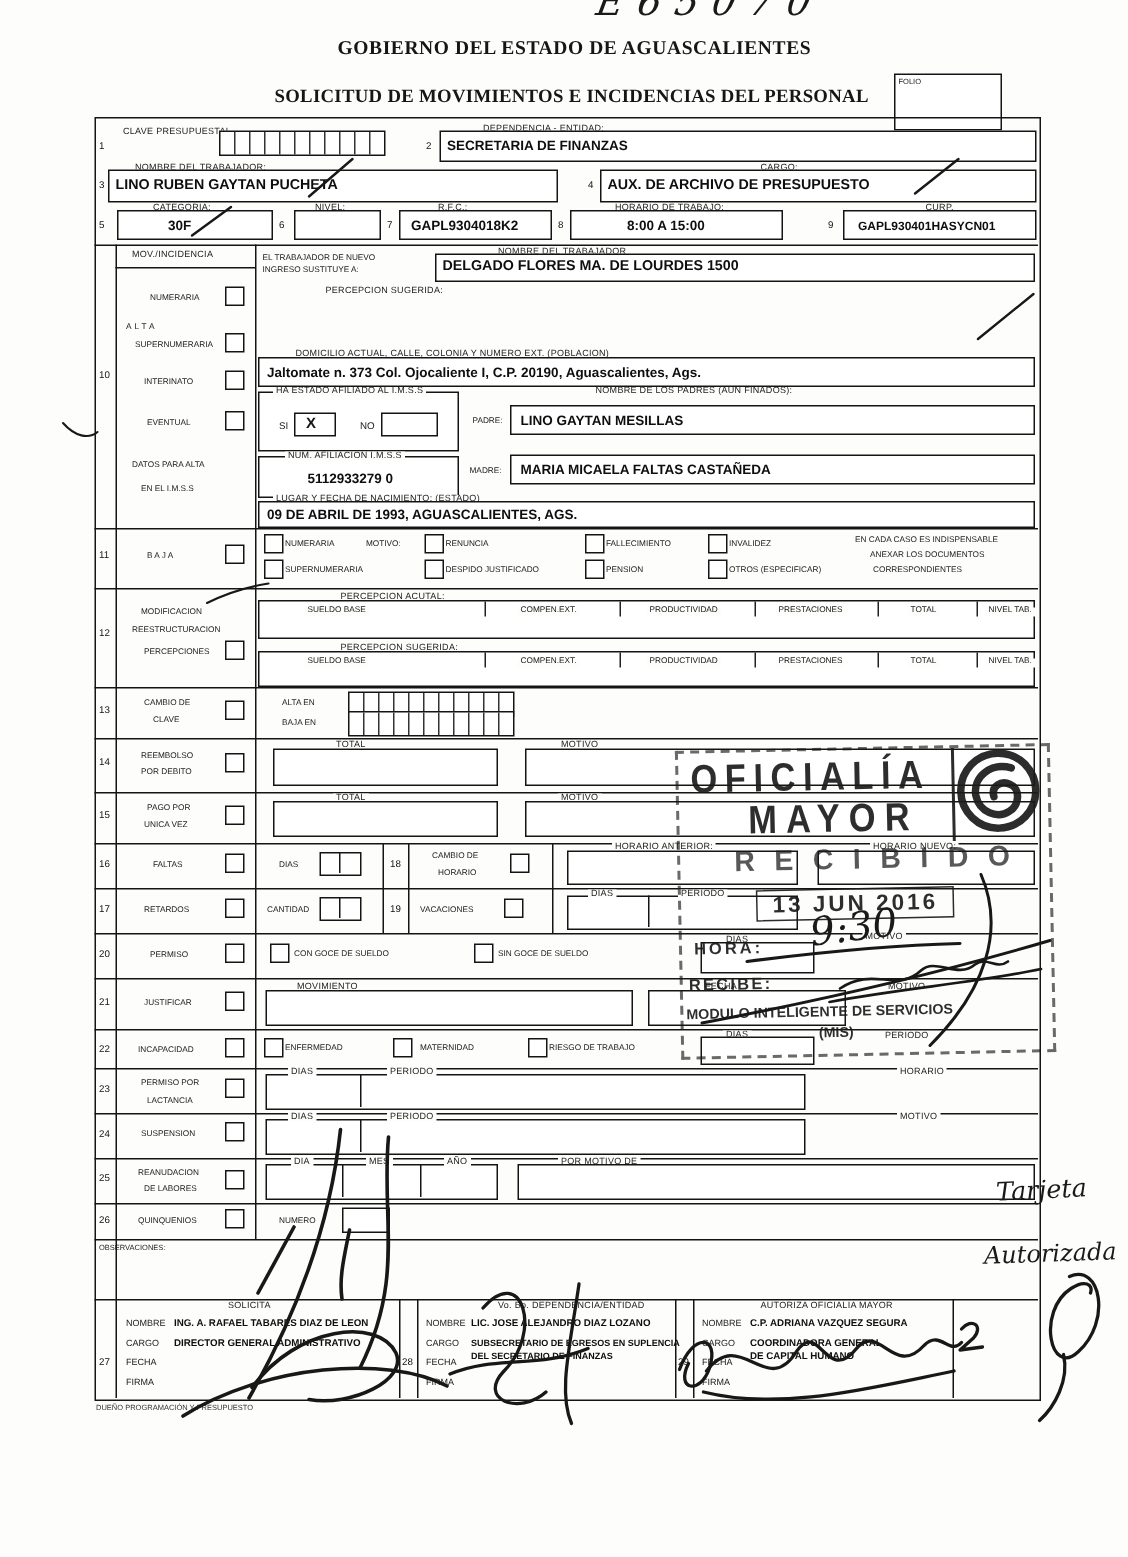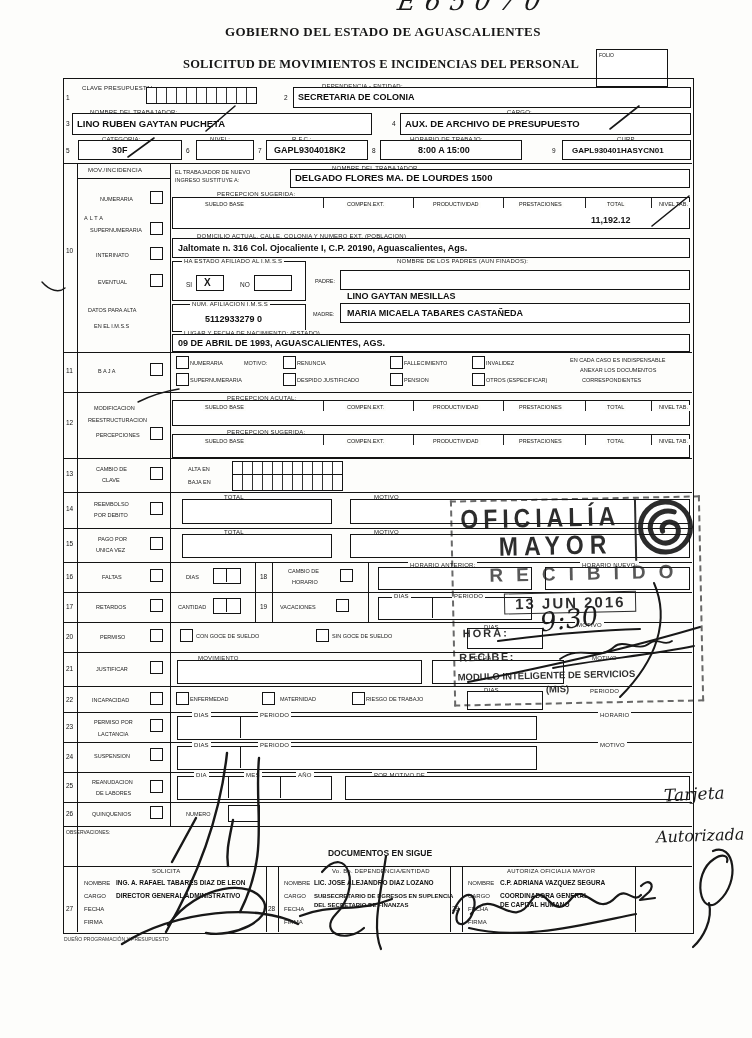--- a/index.html
+++ b/index.html
@@ -60,21 +60,21 @@
       <div></div>
       <div></div>
       <div></div>
       <div></div>
       <div></div>
   </div>
 
   <span class="num" style="left:284px;top:95px;">2</span>
   <span class="lab" style="left:320px;top:83px;">DEPENDENCIA - ENTIDAD:</span>
   <div class="bx" style="left:293px;top:87px;width:396px;height:19px;"></div>
-  <span class="val" style="left:298px;top:93px;">SECRETARIA DE COLONIA</span>
+  <span class="val" style="left:298px;top:93px;">SECRETARIA DE FINANZAS</span>
 
   <span class="num" style="left:66px;top:121px;">3</span>
   <span class="lab" style="left:88px;top:109px;">NOMBRE DEL TRABAJADOR:</span>
   <div class="bx" style="left:72px;top:113px;width:298px;height:20px;"></div>
   <span class="val" style="left:77px;top:119px;font-size:9.5px;">LINO RUBEN GAYTAN PUCHETA</span>
 
   <span class="num" style="left:392px;top:121px;">4</span>
   <span class="lab" style="left:505px;top:109px;">CARGO:</span>
   <div class="bx" style="left:400px;top:113px;width:289px;height:20px;"></div>
   <span class="val" style="left:405px;top:119px;font-size:9.5px;">AUX. DE ARCHIVO DE PRESUPUESTO</span>
@@ -119,59 +119,45 @@
   <span class="lab2" style="left:88px;top:306px;">DATOS PARA ALTA</span>
   <span class="lab2" style="left:94px;top:322px;">EN EL I.M.S.S</span>
 
   <span class="lab2" style="left:175px;top:168px;">EL TRABAJADOR DE NUEVO</span>
   <span class="lab2" style="left:175px;top:176px;">INGRESO SUSTITUYE A:</span>
   <span class="lab" style="left:330px;top:165px;">NOMBRE DEL TRABAJADOR</span>
   <div class="bx" style="left:290px;top:169px;width:398px;height:17px;"></div>
   <span class="val" style="left:295px;top:173px;font-size:9.5px;">DELGADO FLORES MA. DE LOURDES 1500</span>
 
   <span class="lab" style="left:215px;top:191px;">PERCEPCION SUGERIDA:</span>
-  <div class="ptable" style="left:172px;top:197px;width:516px;height:30px;">
-    <span class="ptick" style="left:150px;"></span>
-      <span class="ptick" style="left:240px;"></span>
-    <span class="ptick" style="left:330px;"></span>
-      <span class="ptick" style="left:412px;"></span>
-    <span class="ptick" style="left:478px;"></span>
-    <span class="plab" style="left:30px;top:4px;">SUELDO BASE</span>
-    <span class="plab" style="left:172px;top:4px;">COMPEN.EXT.</span>
-    <span class="plab" style="left:258px;top:4px;">PRODUCTIVIDAD</span>
-    <span class="plab" style="left:344px;top:4px;">PRESTACIONES</span>
-    <span class="plab" style="left:432px;top:4px;">TOTAL</span>
-    <span class="plab" style="left:484px;top:4px;">NIVEL TAB.</span>
-    <span class="abs" style="left:418px;top:17px;font-weight:700;font-size:9px;">11,192.12</span>
-  </div>
 
   <span class="lab" style="left:195px;top:233px;">DOMICILIO ACTUAL, CALLE, COLONIA Y NUMERO EXT. (POBLACION)</span>
   <div class="bx" style="left:172px;top:238px;width:516px;height:18px;"></div>
-  <span class="val" style="left:178px;top:244px;">Jaltomate n. 316 Col. Ojocaliente I, C.P. 20190, Aguascalientes, Ags.</span>
+  <span class="val" style="left:178px;top:244px;">Jaltomate n. 373 Col. Ojocaliente I, C.P. 20190, Aguascalientes, Ags.</span>
 
   <div class="bx" style="left:172px;top:261px;width:132px;height:38px;"></div>
   <span class="lab" style="left:182px;top:258px;">HA ESTADO AFILIADO AL I.M.S.S</span>
   <span class="lab2" style="left:186px;top:280px;font-size:6.5px;">SI</span>
   <div class="bx" style="left:196px;top:275px;width:26px;height:14px;"></div>
   <span class="abs" style="left:204px;top:277px;font-weight:700;font-size:10px;">X</span>
   <span class="lab2" style="left:240px;top:280px;font-size:6.5px;">NO</span>
   <div class="bx" style="left:254px;top:275px;width:36px;height:14px;"></div>
 
   <span class="lab" style="left:395px;top:258px;">NOMBRE DE LOS PADRES (AUN FINADOS):</span>
   <span class="lab2" style="left:315px;top:277px;">PADRE:</span>
   <div class="bx" style="left:340px;top:270px;width:348px;height:18px;"></div>
-  <span class="val" style="left:347px;top:276px;margin-top:16px;">LINO GAYTAN MESILLAS</span>
+  <span class="val" style="left:347px;top:276px;">LINO GAYTAN MESILLAS</span>
 
   <div class="bx" style="left:172px;top:304px;width:132px;height:26px;"></div>
   <span class="lab" style="left:190px;top:301px;">NUM. AFILIACION I.M.S.S</span>
   <span class="val" style="left:205px;top:315px;">5112933279 0</span>
 
   <span class="lab2" style="left:313px;top:310px;">MADRE:</span>
   <div class="bx" style="left:340px;top:303px;width:348px;height:18px;"></div>
-  <span class="val" style="left:347px;top:309px;">MARIA MICAELA TABARES CASTAÑEDA</span>
+  <span class="val" style="left:347px;top:309px;">MARIA MICAELA FALTAS CASTAÑEDA</span>
 
   <span class="lab" style="left:182px;top:330px;">LUGAR Y FECHA DE NACIMIENTO: (ESTADO)</span>
   <div class="bx" style="left:172px;top:334px;width:516px;height:16px;"></div>
   <span class="val" style="left:178px;top:339px;">09 DE ABRIL DE 1993, AGUASCALIENTES, AGS.</span>
 
   <div class="hr" style="left:63px;top:352px;width:629px;"></div>
   <span class="num" style="left:66px;top:368px;">11</span>
   <span class="lab2" style="left:98px;top:367px;">B A J A</span>
   <span class="cb" style="left:150px;top:363px;"></span>
 
@@ -395,21 +381,20 @@
 
   <div class="hr" style="left:63px;top:802px;width:629px;"></div>
   <span class="num" style="left:66px;top:811px;">26</span>
   <span class="lab2" style="left:92px;top:810px;">QUINQUENIOS</span>
   <span class="cb" style="left:150px;top:806px;"></span>
   <span class="lab2" style="left:186px;top:810px;">NUMERO</span>
   <div class="bx" style="left:228px;top:805px;width:30px;height:15px;"></div>
 
   <div class="hr" style="left:63px;top:826px;width:629px;"></div>
   <span class="lab2" style="left:66px;top:829px;font-size:5px;">OBSERVACIONES:</span>
-  <div class="abs" style="left:180px;top:848px;width:400px;text-align:center;font-weight:700;font-size:8.5px;">DOCUMENTOS EN SIGUE</div>
 
   <div class="hr" style="left:63px;top:866px;width:629px;"></div>
   <div class="vr" style="left:266px;top:866px;height:66px;"></div>
   <div class="vr" style="left:278px;top:866px;height:66px;"></div>
   <div class="vr" style="left:450px;top:866px;height:66px;"></div>
   <div class="vr" style="left:462px;top:866px;height:66px;"></div>
   <div class="vr" style="left:635px;top:866px;height:66px;"></div>
 
   <span class="lab" style="left:150px;top:868px;">SOLICITA</span>
   <span class="fhlab" style="left:84px;top:880px;">NOMBRE</span>

